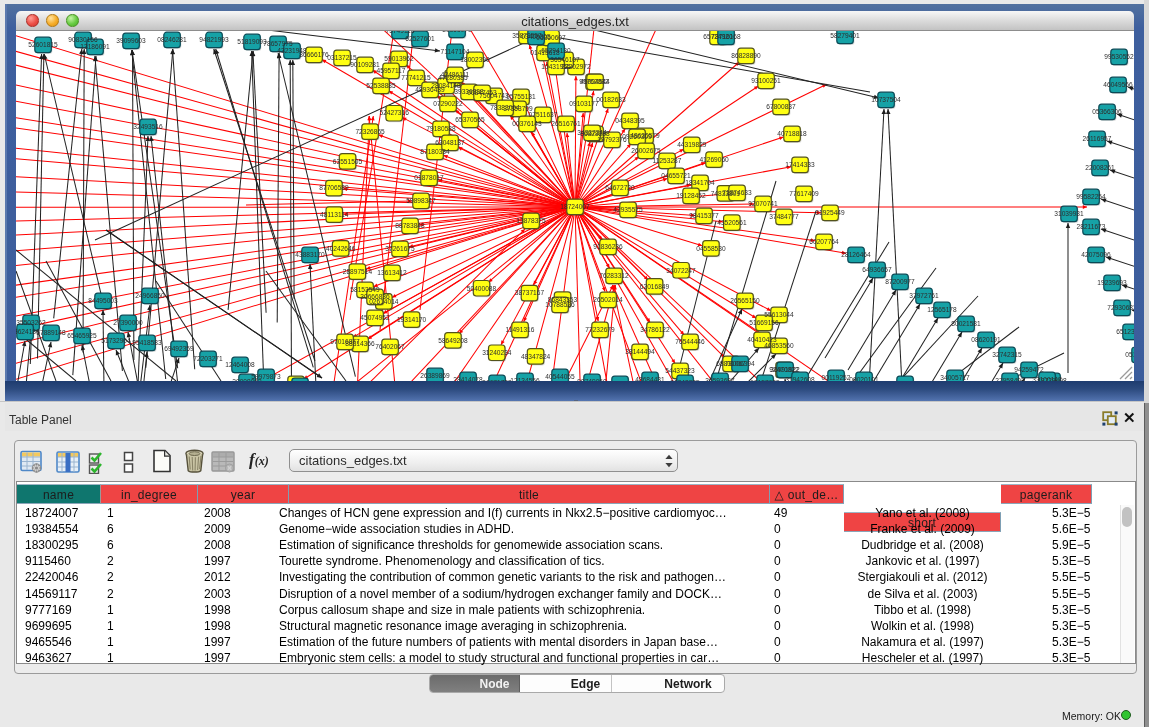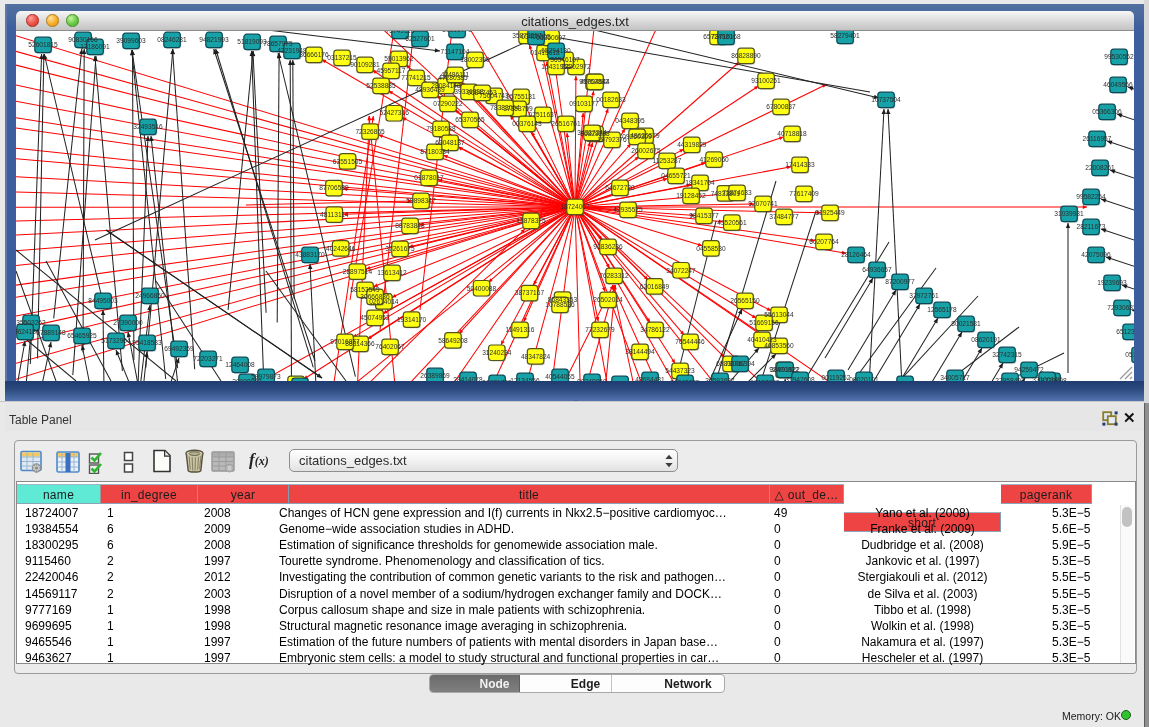--- a/index.html
+++ b/index.html
@@ -1124,21 +1124,21 @@
     <div style="position:absolute;left:249px;top:450px;width:26px;height:22px;font-family:'Liberation Serif',serif;font-style:italic;font-weight:bold;color:#222;font-size:17px;">f<span style="font-size:12px;">(x)</span></div>
 <div id="dropdown">
       <span>citations_edges.txt</span>
     </div>
 <svg id="spin" width="10" height="16" viewBox="0 0 10 16">
       <path d="M1.4 6L5 1.8 8.6 6z" fill="#3c3c3c"></path>
       <path d="M1.4 10L5 14.2 8.6 10z" fill="#3c3c3c"></path>
     </svg>
 
 <div id="tablebox"></div>
-<div class="hcell" style="left:17px;width:84px;background:#5eead4;border-right:1px solid #9a9a9a;">name</div>
+<div class="hcell" style="left:17px;width:84px;background:#0f766e;border-right:1px solid #9a9a9a;">name</div>
 <div class="hcell" style="left:101px;width:97px;">in_degree</div>
 <div class="hcell" style="left:198px;width:91px;">year</div>
 <div class="hcell" style="left:289px;width:481px;">title</div>
 <div class="hcell" style="left:770px;width:74px;">△ out_de…</div>
 <div class="hcell" style="left:844px;width:157px;margin-top:28px;">short</div>
 <div class="hcell" style="left:1001px;width:91px;">pagerank</div>
 <div class="trow" style="top:505.0px">
       <span class="c1">18724007</span>
       <span class="c2">1</span>
       <span class="c3">2008</span>
@@ -1153,21 +1153,21 @@
       <span class="c3">2009</span>
       <span class="c4">Genome−wide association studies in ADHD.</span>
       <span class="c5">0</span>
       <span class="c6">Franke et al. (2009)</span>
       <span class="c7">5.6E−5</span>
     </div>
 <div class="trow" style="top:537.2px">
       <span class="c1">18300295</span>
       <span class="c2">6</span>
       <span class="c3">2008</span>
-      <span class="c4">Estimation of significance thresholds for genomewide association male.</span>
+      <span class="c4">Estimation of significance thresholds for genomewide association scans.</span>
       <span class="c5">0</span>
       <span class="c6">Dudbridge et al. (2008)</span>
       <span class="c7">5.9E−5</span>
     </div>
 <div class="trow" style="top:553.3px">
       <span class="c1">9115460</span>
       <span class="c2">2</span>
       <span class="c3">1997</span>
       <span class="c4">Tourette syndrome. Phenomenology and classification of tics.</span>
       <span class="c5">0</span>

